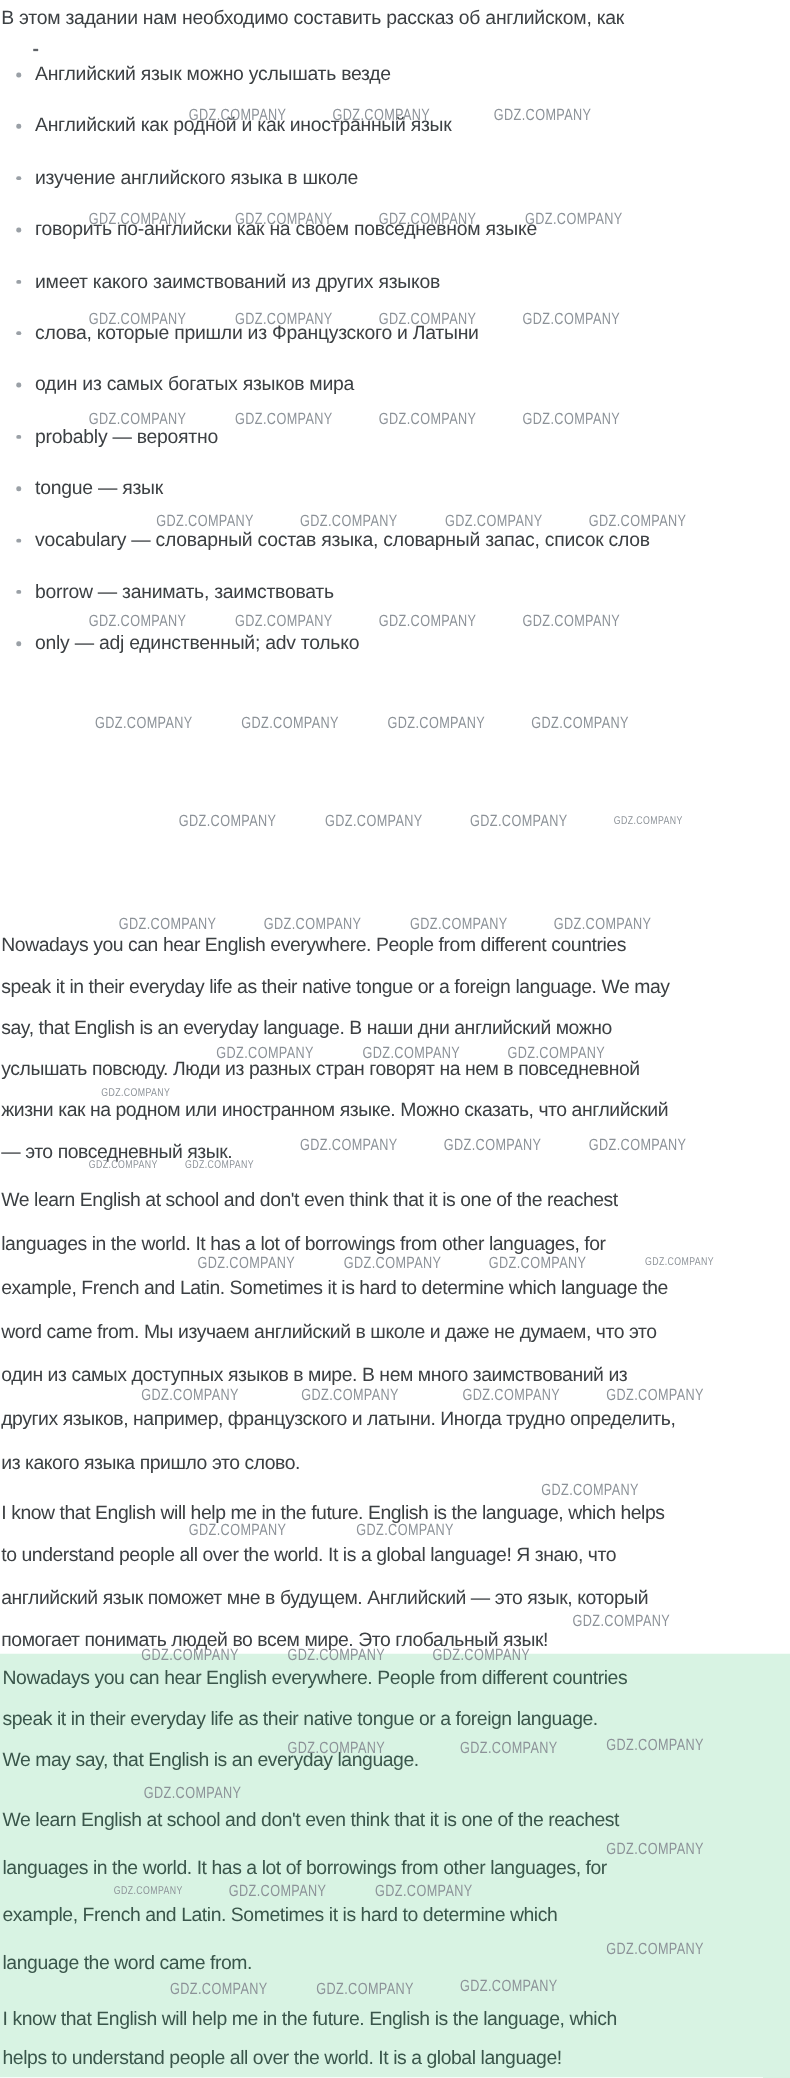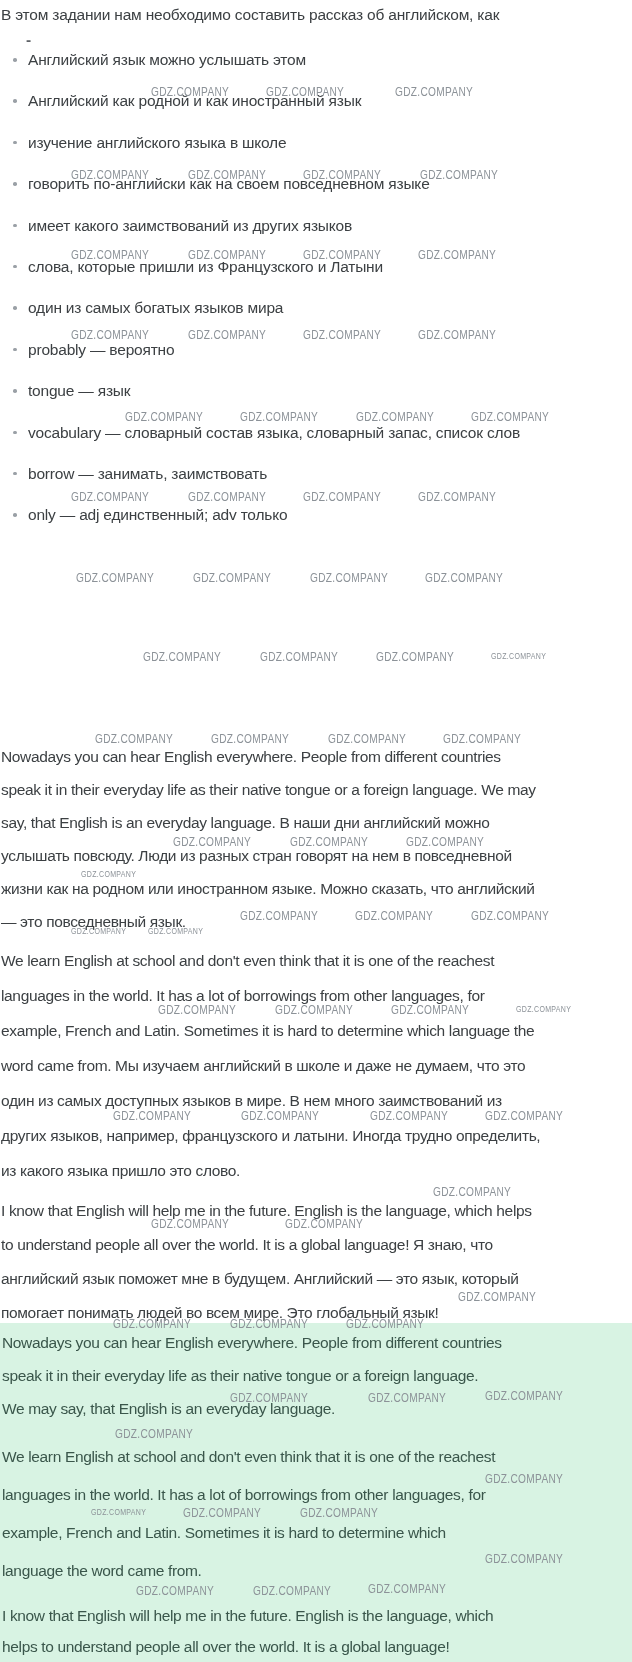--- a/index.html
+++ b/index.html
@@ -59,21 +59,21 @@
     transform:scaleX(0.78);transform-origin:0 0;
   }
 </style>
 </head>
 <body>
 
 <p class="intro">В этом задании нам необходимо составить рассказ об английском, как</p>
 <div class="stray-dash">-</div>
 
 <ul class="bullets">
-  <li>Английский язык можно услышать этом</li>
+  <li>Английский язык можно услышать везде</li>
   <li>Английский как родной и как иностранный язык</li>
   <li>изучение английского языка в школе</li>
   <li>говорить по-английски как на своем повседневном языке</li>
   <li>имеет какого заимствований из других языков</li>
   <li>слова, которые пришли из Французского и Латыни</li>
   <li>один из самых богатых языков мира</li>
   <li>probably — вероятно</li>
   <li>tongue — язык</li>
   <li>vocabulary — словарный состав языка, словарный запас, список слов</li>
   <li>borrow — занимать, заимствовать</li>

